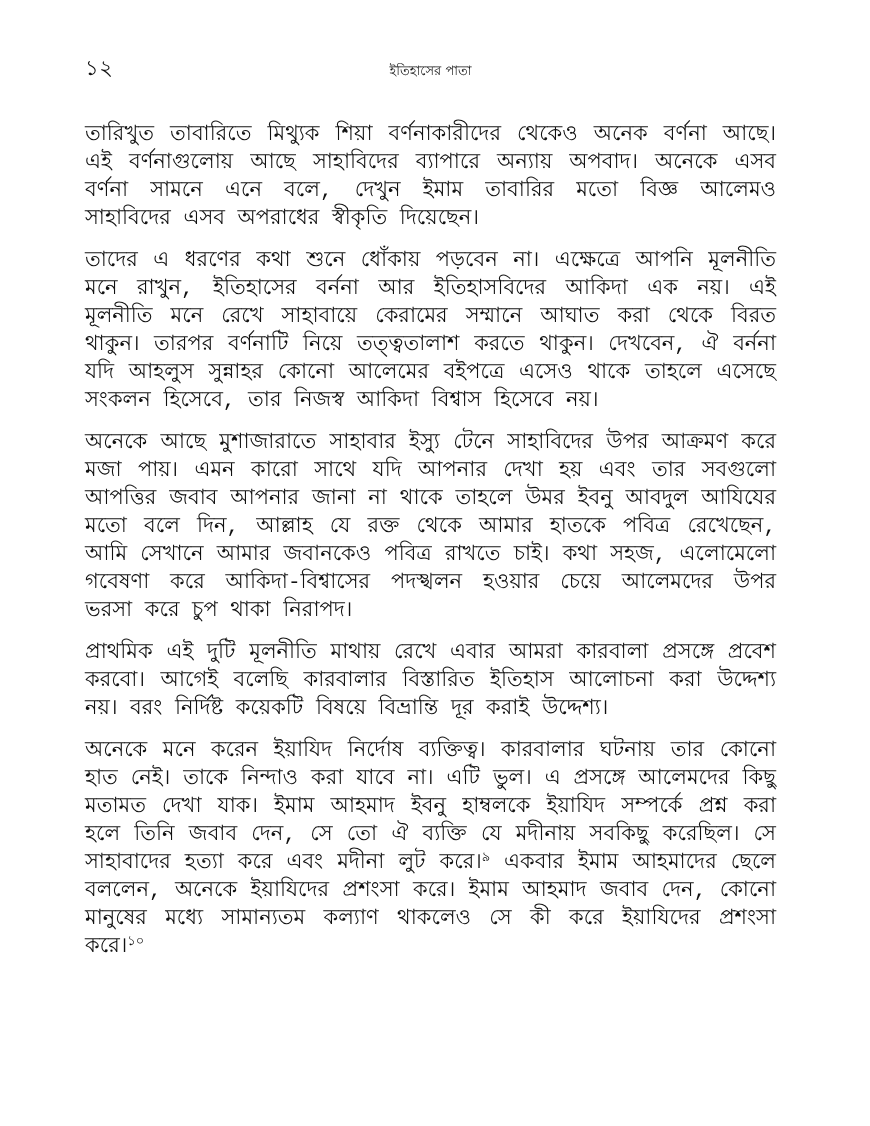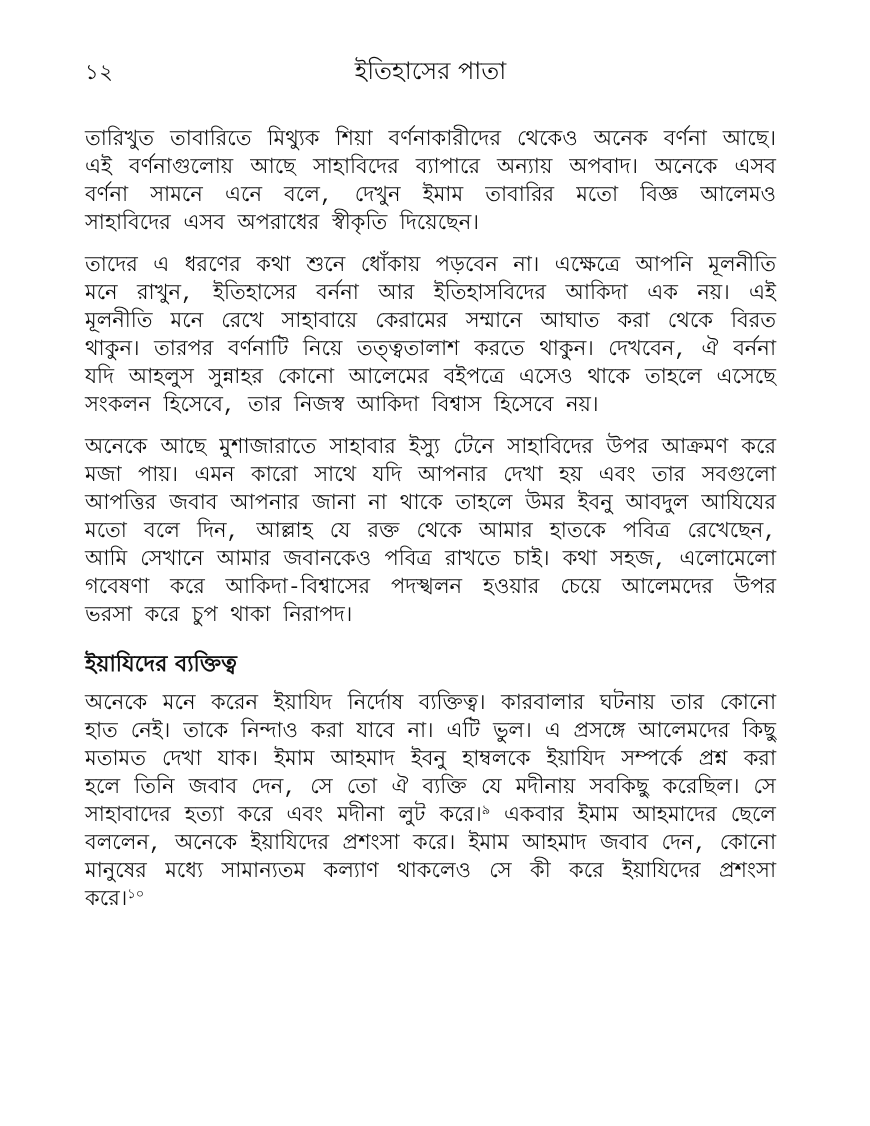--- a/index.html
+++ b/index.html
@@ -27,21 +27,21 @@
     align-items: baseline;
     margin-bottom: 34px;
   }
   .page-number {
     justify-self: start;
     font-size: 21px;
     letter-spacing: 0.5px;
   }
   .running-header {
     justify-self: center;
-    font-size: 24px;
+    font-size: 13px;
   }
   .header-spacer {
     justify-self: end;
   }
   .text-blocks {
     font-size: 21px;
     line-height: 28px;
   }
   .para {
     margin: 0 0 14px 0;
@@ -68,16 +68,16 @@
   <div class="page-header">
     <span class="page-number">১২</span>
     <span class="running-header">ইতিহাসের পাতা</span>
     <span class="header-spacer"></span>
   </div>
 
   <div class="text-blocks">
       <p class="para">তারিখুত তাবারিতে মিথ্যুক শিয়া বর্ণনাকারীদের থেকেও অনেক বর্ণনা আছে। এই বর্ণনাগুলোয় আছে সাহাবিদের ব্যাপারে অন্যায় অপবাদ। অনেকে এসব বর্ণনা সামনে এনে বলে, দেখুন ইমাম তাবারির মতো বিজ্ঞ আলেমও সাহাবিদের এসব অপরাধের স্বীকৃতি দিয়েছেন।</p>
       <p class="para">তাদের এ ধরণের কথা শুনে ধোঁকায় পড়বেন না। এক্ষেত্রে আপনি মূলনীতি মনে রাখুন, ইতিহাসের বর্ননা আর ইতিহাসবিদের আকিদা এক নয়। এই মূলনীতি মনে রেখে সাহাবায়ে কেরামের সম্মানে আঘাত করা থেকে বিরত থাকুন। তারপর বর্ণনাটি নিয়ে তত্ত্বতালাশ করতে থাকুন। দেখবেন, ঐ বর্ননা যদি আহলুস সুন্নাহর কোনো আলেমের বইপত্রে এসেও থাকে তাহলে এসেছে সংকলন হিসেবে, তার নিজস্ব আকিদা বিশ্বাস হিসেবে নয়।</p>
       <p class="para">অনেকে আছে মুশাজারাতে সাহাবার ইস্যু টেনে সাহাবিদের উপর আক্রমণ করে মজা পায়। এমন কারো সাথে যদি আপনার দেখা হয় এবং তার সবগুলো আপত্তির জবাব আপনার জানা না থাকে তাহলে উমর ইবনু আবদুল আযিযের মতো বলে দিন, আল্লাহ যে রক্ত থেকে আমার হাতকে পবিত্র রেখেছেন, আমি সেখানে আমার জবানকেও পবিত্র রাখতে চাই। কথা সহজ, এলোমেলো গবেষণা করে আকিদা-বিশ্বাসের পদস্খলন হওয়ার চেয়ে আলেমদের উপর ভরসা করে চুপ থাকা নিরাপদ।</p>
-      <h2 class="section-heading">ইয়াযিদের ব্যক্তিত্ব</h2>
+      <p class="para">প্রাথমিক এই দুটি মূলনীতি মাথায় রেখে এবার আমরা কারবালা প্রসঙ্গে প্রবেশ করবো। আগেই বলেছি কারবালার বিস্তারিত ইতিহাস আলোচনা করা উদ্দেশ্য নয়। বরং নির্দিষ্ট কয়েকটি বিষয়ে বিভ্রান্তি দূর করাই উদ্দেশ্য।</p>
       <p class="para">অনেকে মনে করেন ইয়াযিদ নির্দোষ ব্যক্তিত্ব। কারবালার ঘটনায় তার কোনো হাত নেই। তাকে নিন্দাও করা যাবে না। এটি ভুল। এ প্রসঙ্গে আলেমদের কিছু মতামত দেখা যাক। ইমাম আহমাদ ইবনু হাম্বলকে ইয়াযিদ সম্পর্কে প্রশ্ন করা হলে তিনি জবাব দেন, সে তো ঐ ব্যক্তি যে মদীনায় সবকিছু করেছিল। সে সাহাবাদের হত্যা করে এবং মদীনা লুট করে।<sup class="footnote-ref">৯</sup> একবার ইমাম আহমাদের ছেলে বললেন, অনেকে ইয়াযিদের প্রশংসা করে। ইমাম আহমাদ জবাব দেন, কোনো মানুষের মধ্যে সামান্যতম কল্যাণ থাকলেও সে কী করে ইয়াযিদের প্রশংসা করে।<sup class="footnote-ref">১০</sup></p>
     </div>
 </div>
 
 </body></html>

